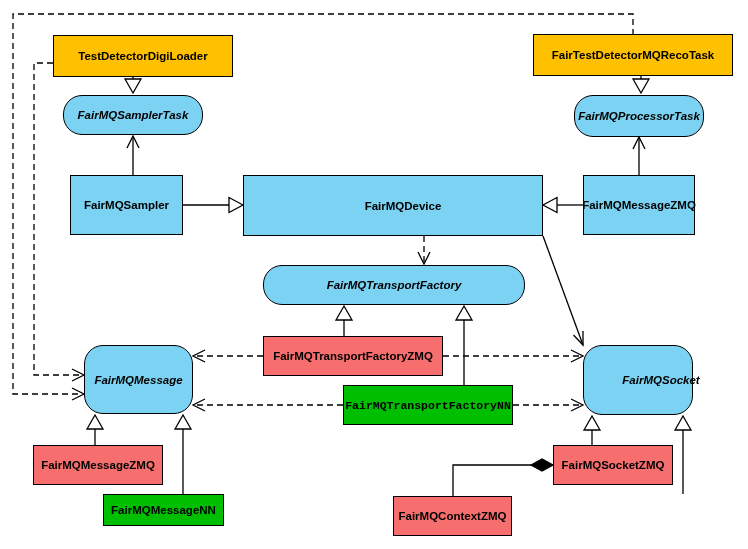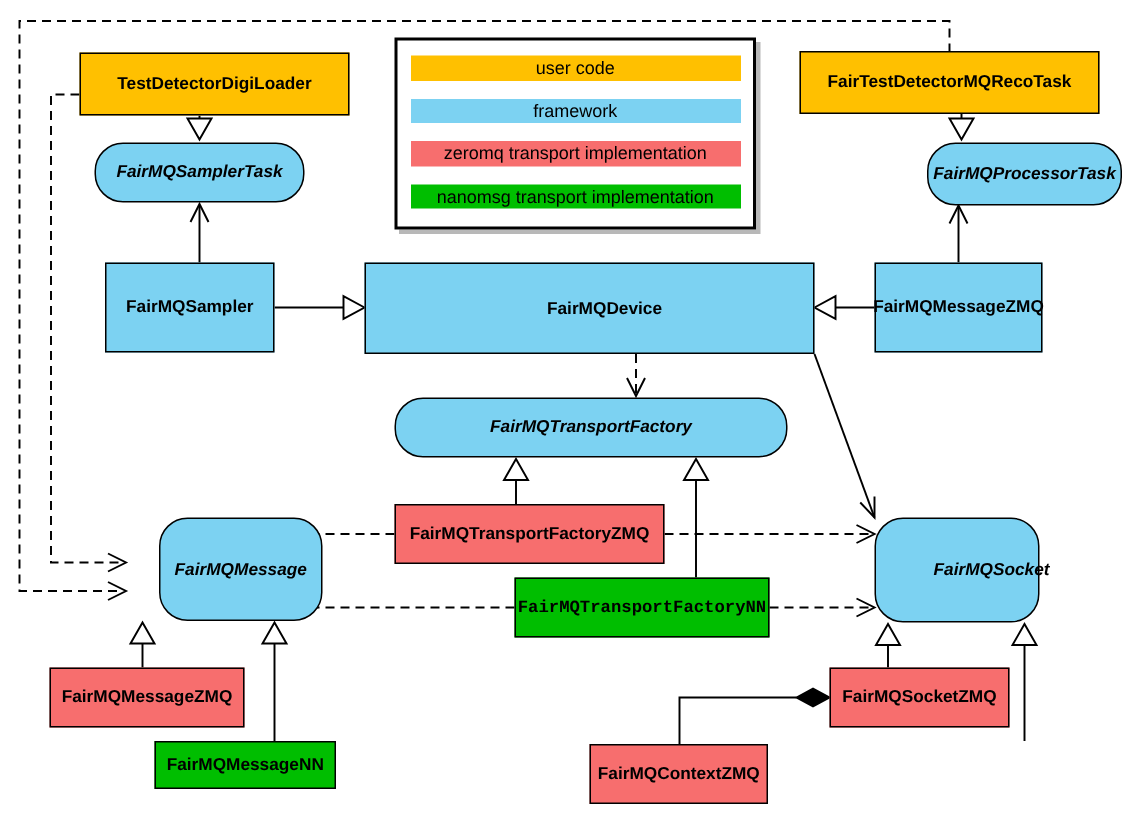--- a/index.html
+++ b/index.html
@@ -139,48 +139,42 @@
         <polygon points="683,416 675,430 691,430" fill="#fff"></polygon>
       </g>
 
       <g>
         <path d="M453,496 L453,465 L531,465"></path>
         <polygon points="531,465 542,459 553,465 542,471" fill="#000"></polygon>
       </g>
     </g>
   </svg>
 
-  <div id="legend">
-    <div class="legend-swatch yellow">user code</div>
-    <div class="legend-swatch blue">framework</div>
-    <div class="legend-swatch red">zeromq transport implementation</div>
-    <div class="legend-swatch green">nanomsg transport implementation</div>
-  </div>
 
   <div class="node yellow" style="left:53px;top:35px;width:180px;height:42px;">TestDetectorDigiLoader</div>
 
   <div class="node yellow" style="left:533px;top:34px;width:200px;height:42px;">FairTestDetectorMQRecoTask</div>
 
   <div class="node blue abstract" style="left:63px;top:95px;width:140px;height:40px;">FairMQSamplerTask</div>
 
-  <div class="node blue abstract" style="left:574px;top:95px;width:130px;height:42px;margin-left:44px;">FairMQProcessorTask</div>
+  <div class="node blue abstract" style="left:574px;top:95px;width:130px;height:42px;">FairMQProcessorTask</div>
 
   <div class="node blue" style="left:70px;top:175px;width:113px;height:60px;">FairMQSampler</div>
 
   <div class="node blue" style="left:243px;top:175px;width:300px;height:61px;padding-left:20px;">FairMQDevice</div>
 
   <div class="node blue" style="left:583px;top:175px;width:112px;height:60px;">FairMQMessageZMQ</div>
 
   <div class="node blue abstract" style="left:263px;top:265px;width:262px;height:40px;text-align:right;">FairMQTransportFactory</div>
 
   <div class="node red" style="left:263px;top:336px;width:180px;height:40px;">FairMQTransportFactoryZMQ</div>
 
   <div class="node green" style="left:343px;top:385px;width:170px;height:40px;font-family:Liberation Mono, monospace;">FairMQTransportFactoryNN</div>
 
-  <div class="node blue abstract" style="left:84px;top:345px;width:109px;height:69px;margin-left:22px;">FairMQMessage</div>
+  <div class="node blue abstract" style="left:84px;top:345px;width:109px;height:69px;">FairMQMessage</div>
 
   <div class="node blue abstract" style="left:583px;top:345px;width:110px;height:70px;padding-left:46px;">FairMQSocket</div>
 
   <div class="node red" style="left:33px;top:445px;width:130px;height:40px;">FairMQMessageZMQ</div>
 
   <div class="node green" style="left:103px;top:494px;width:121px;height:32px;">FairMQMessageNN</div>
 
   <div class="node red" style="left:393px;top:496px;width:119px;height:40px;">FairMQContextZMQ</div>
 
   <div class="node red" style="left:553px;top:445px;width:120px;height:40px;">FairMQSocketZMQ</div>

